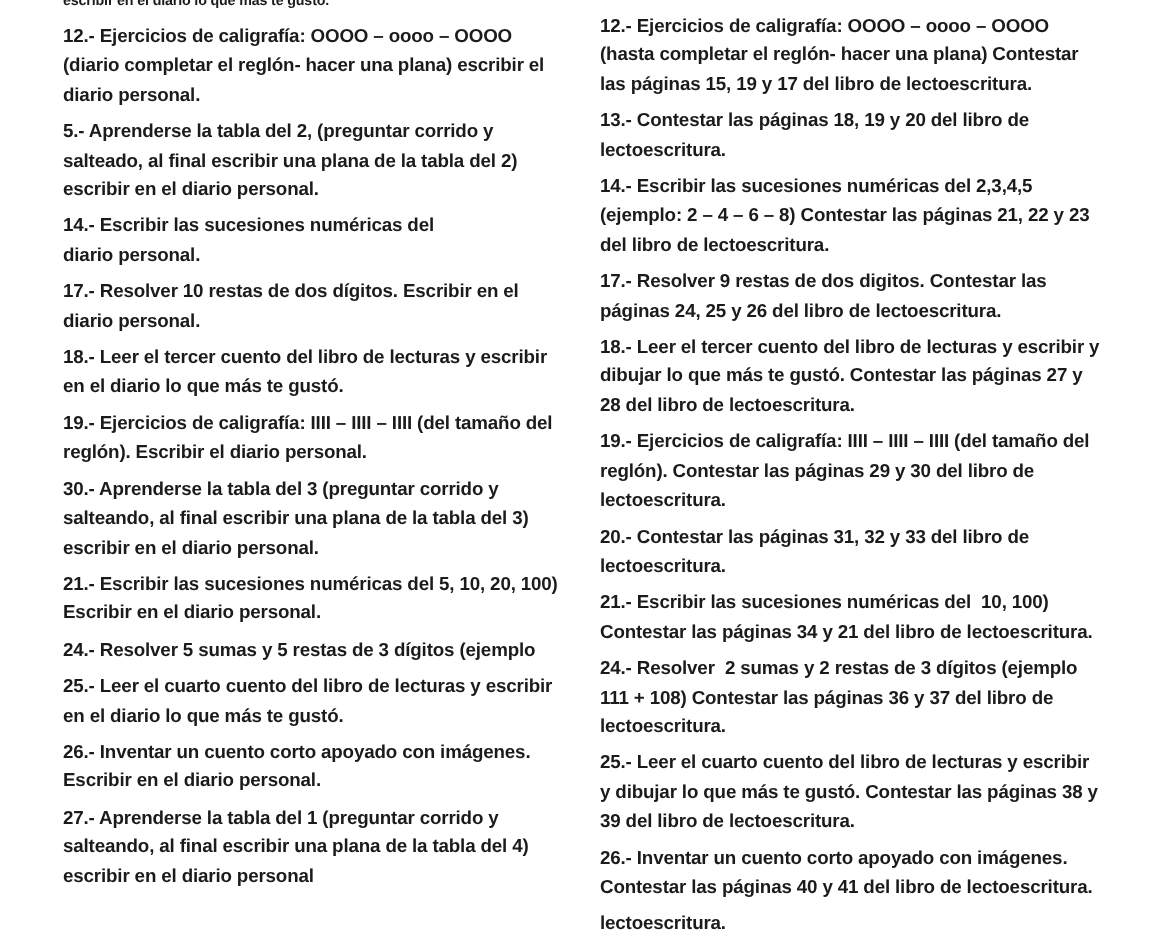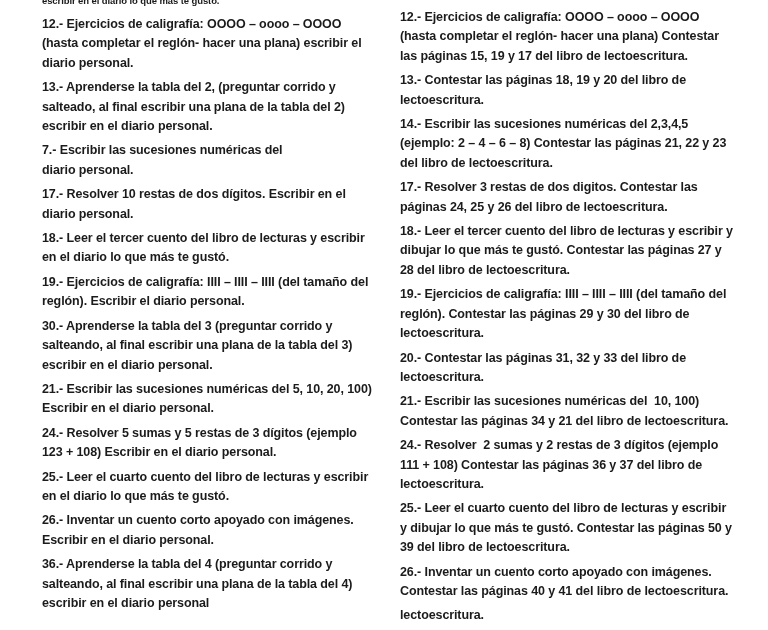--- a/index.html
+++ b/index.html
@@ -53,30 +53,30 @@
 </style>
 </head>
 <body>
 
 <div class="doc">
   <p class="partial-line">escribir en el diario lo que más te gustó.</p>
 
   <div class="col col-left">
       <p class="item">
         <span class="line">12.- Ejercicios de caligrafía: OOOO – oooo – OOOO</span>
-        <span class="line">(hasta completar el reglón- hacer una plana) escribir el</span>
+        <span class="line">(diario completar el reglón- hacer una plana) escribir el</span>
         <span class="line">diario personal.</span>
       </p>
       <p class="item">
-        <span class="line">13.- Aprenderse la tabla del 2, (preguntar corrido y</span>
+        <span class="line">5.- Aprenderse la tabla del 2, (preguntar corrido y</span>
         <span class="line">salteado, al final escribir una plana de la tabla del 2)</span>
         <span class="line">escribir en el diario personal.</span>
       </p>
       <p class="item">
-        <span class="line">7.- Escribir las sucesiones numéricas del</span>
+        <span class="line">14.- Escribir las sucesiones numéricas del</span>
         <span class="line">diario personal.</span>
       </p>
       <p class="item">
         <span class="line">17.- Resolver 10 restas de dos dígitos. Escribir en el</span>
         <span class="line">diario personal.</span>
       </p>
       <p class="item">
         <span class="line">18.- Leer el tercer cuento del libro de lecturas y escribir</span>
         <span class="line">en el diario lo que más te gustó.</span>
       </p>
@@ -88,32 +88,31 @@
         <span class="line">30.- Aprenderse la tabla del 3 (preguntar corrido y</span>
         <span class="line">salteando, al final escribir una plana de la tabla del 3)</span>
         <span class="line">escribir en el diario personal.</span>
       </p>
       <p class="item">
         <span class="line">21.- Escribir las sucesiones numéricas del 5, 10, 20, 100)</span>
         <span class="line">Escribir en el diario personal.</span>
       </p>
       <p class="item">
         <span class="line">24.- Resolver 5 sumas y 5 restas de 3 dígitos (ejemplo</span>
-        <span class="line">123 + 108) Escribir en el diario personal.</span>
       </p>
       <p class="item">
         <span class="line">25.- Leer el cuarto cuento del libro de lecturas y escribir</span>
         <span class="line">en el diario lo que más te gustó.</span>
       </p>
       <p class="item">
         <span class="line">26.- Inventar un cuento corto apoyado con imágenes.</span>
         <span class="line">Escribir en el diario personal.</span>
       </p>
       <p class="item">
-        <span class="line">36.- Aprenderse la tabla del 4 (preguntar corrido y</span>
+        <span class="line">27.- Aprenderse la tabla del 1 (preguntar corrido y</span>
         <span class="line">salteando, al final escribir una plana de la tabla del 4)</span>
         <span class="line">escribir en el diario personal</span>
       </p>
     </div>
 
   <div class="col col-right">
       <p class="item">
         <span class="line">12.- Ejercicios de caligrafía: OOOO – oooo – OOOO</span>
         <span class="line">(hasta completar el reglón- hacer una plana) Contestar</span>
         <span class="line">las páginas 15, 19 y 17 del libro de lectoescritura.</span>
@@ -121,21 +120,21 @@
       <p class="item">
         <span class="line">13.- Contestar las páginas 18, 19 y 20 del libro de</span>
         <span class="line">lectoescritura.</span>
       </p>
       <p class="item">
         <span class="line">14.- Escribir las sucesiones numéricas del 2,3,4,5</span>
         <span class="line">(ejemplo: 2 – 4 – 6 – 8) Contestar las páginas 21, 22 y 23</span>
         <span class="line">del libro de lectoescritura.</span>
       </p>
       <p class="item">
-        <span class="line">17.- Resolver 3 restas de dos digitos. Contestar las</span>
+        <span class="line">17.- Resolver 9 restas de dos digitos. Contestar las</span>
         <span class="line">páginas 24, 25 y 26 del libro de lectoescritura.</span>
       </p>
       <p class="item">
         <span class="line">18.- Leer el tercer cuento del libro de lecturas y escribir y</span>
         <span class="line">dibujar lo que más te gustó. Contestar las páginas 27 y</span>
         <span class="line">28 del libro de lectoescritura.</span>
       </p>
       <p class="item">
         <span class="line">19.- Ejercicios de caligrafía: IIII – IIII – IIII (del tamaño del</span>
         <span class="line">reglón). Contestar las páginas 29 y 30 del libro de</span>
@@ -149,21 +148,21 @@
         <span class="line">21.- Escribir las sucesiones numéricas del  10, 100)</span>
         <span class="line">Contestar las páginas 34 y 21 del libro de lectoescritura.</span>
       </p>
       <p class="item">
         <span class="line">24.- Resolver  2 sumas y 2 restas de 3 dígitos (ejemplo</span>
         <span class="line">111 + 108) Contestar las páginas 36 y 37 del libro de</span>
         <span class="line">lectoescritura.</span>
       </p>
       <p class="item">
         <span class="line">25.- Leer el cuarto cuento del libro de lecturas y escribir</span>
-        <span class="line">y dibujar lo que más te gustó. Contestar las páginas 50 y</span>
+        <span class="line">y dibujar lo que más te gustó. Contestar las páginas 38 y</span>
         <span class="line">39 del libro de lectoescritura.</span>
       </p>
       <p class="item">
         <span class="line">26.- Inventar un cuento corto apoyado con imágenes.</span>
         <span class="line">Contestar las páginas 40 y 41 del libro de lectoescritura.</span>
       </p>
       <p class="item">
         <span class="line">lectoescritura.</span>
       </p>
     </div>

